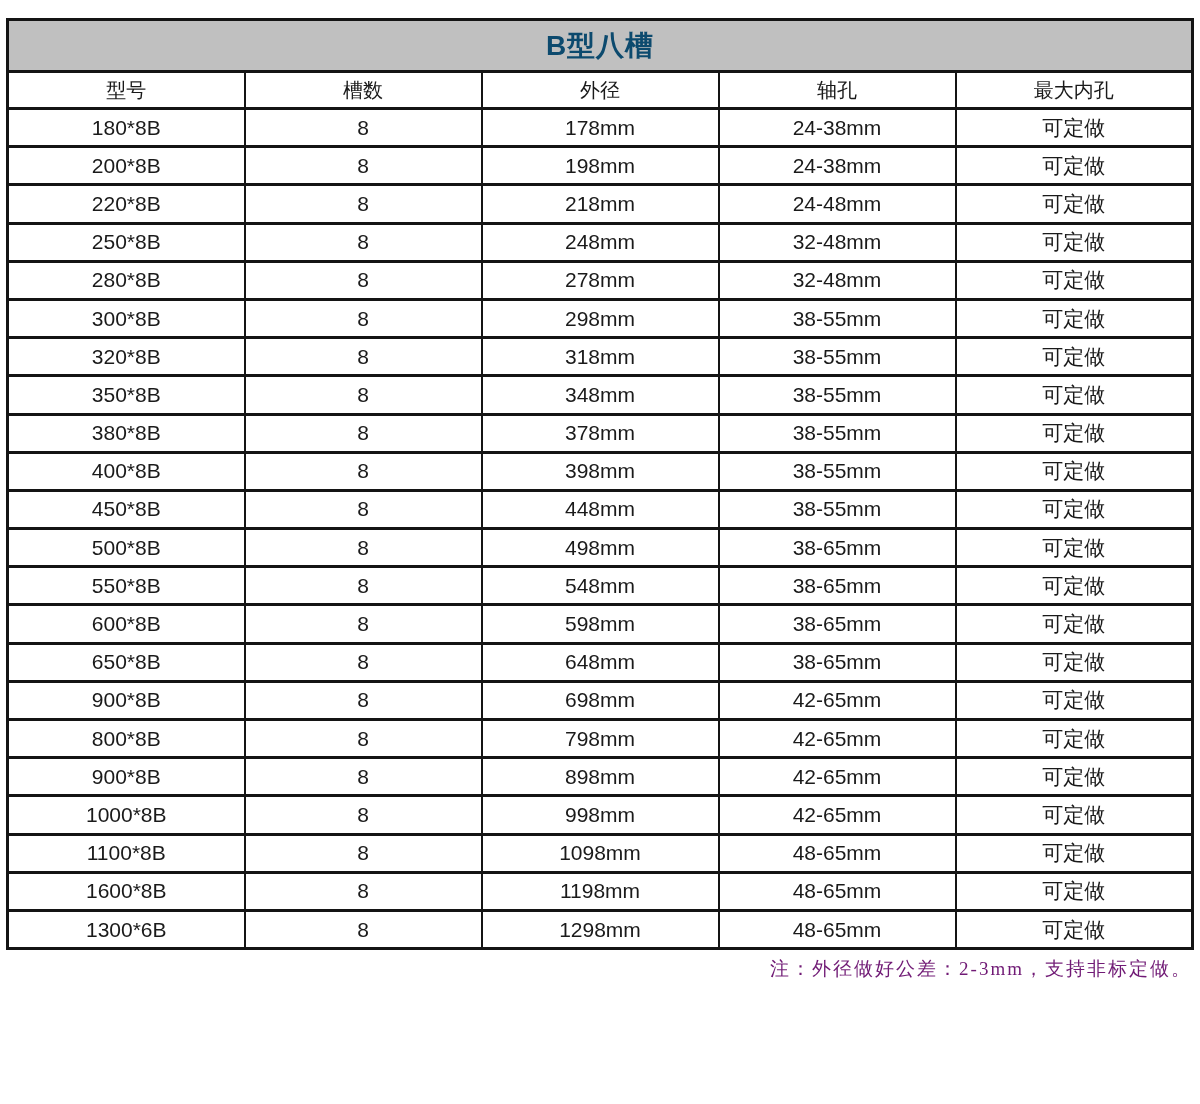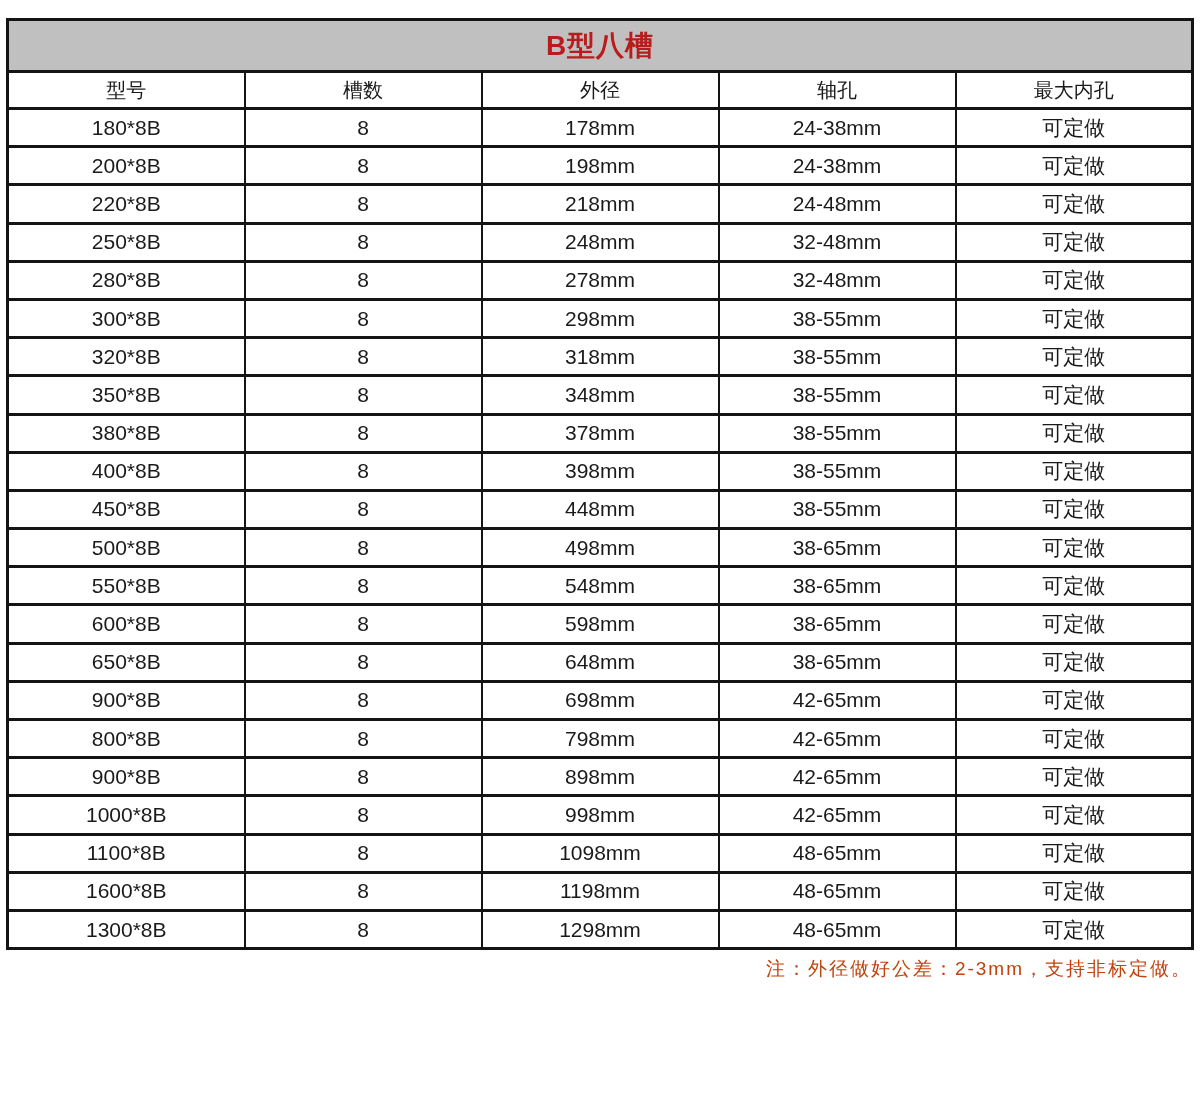--- a/index.html
+++ b/index.html
@@ -30,40 +30,41 @@
     vertical-align: middle;
     white-space: nowrap;
     overflow: hidden;
   }
   tr.title-row th {
     background: #c0c0c0;
     height: 52px;
     font-size: 28px;
     font-weight: bold;
     letter-spacing: 1px;
-    color: #b91c1c;
+    color: #0c4a6e;
   }
   tr.header-row th {
     background: #ffffff;
     height: 37px;
     font-size: 20px;
     font-weight: normal;
   }
   tbody td {
     height: 38.2px;
     font-size: 21px;
     background: #ffffff;
   }
   .note {
     margin-top: 6px;
     text-align: right;
     font-size: 19px;
     letter-spacing: 2px;
-    color: #c2410c;
+    color: #701a75;
     padding-right: 2px;
+    font-family: Liberation Serif, serif;
   }
 </style>
 </head>
 <body>
 
 <div class="page">
   <table class="spec">
     <thead>
       <tr class="title-row">
         <th colspan="5">B型八槽</th>
@@ -218,21 +219,21 @@
           <td>可定做</td>
         </tr>
         <tr>
           <td>1600*8B</td>
           <td>8</td>
           <td>1198mm</td>
           <td>48-65mm</td>
           <td>可定做</td>
         </tr>
         <tr>
-          <td>1300*8B</td>
+          <td>1300*6B</td>
           <td>8</td>
           <td>1298mm</td>
           <td>48-65mm</td>
           <td>可定做</td>
         </tr>
       </tbody>
   </table>
   <div class="note">注：外径做好公差：2-3mm，支持非标定做。</div>
 </div>
 

